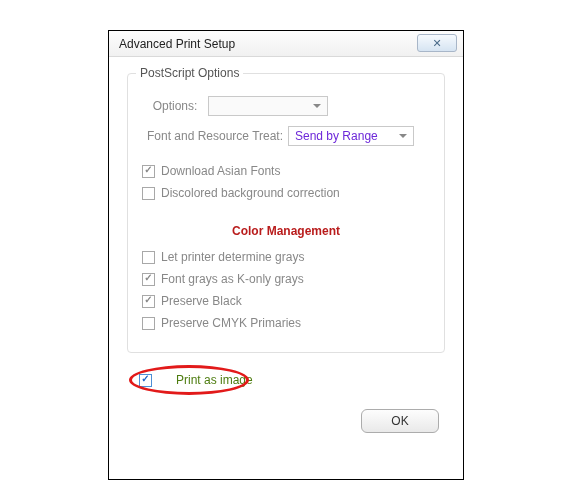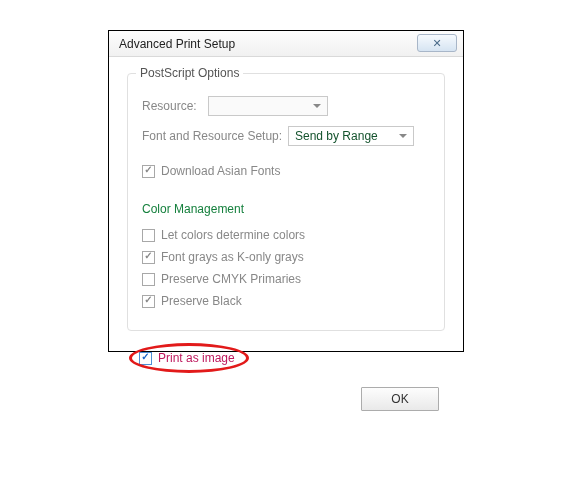--- a/index.html
+++ b/index.html
@@ -12,23 +12,24 @@
     font-size: 12px;
     background: #fff;
     color: #333;
     position: relative;
   }
   .frame {
     position: absolute;
     left: 108px;
     top: 30px;
     width: 356px;
-    height: 322px;
+    height: 450px;
     border: 1px solid #000;
     background: #fff;
+    text-align: center;
   }
   .titlebar {
     height: 26px;
     border-bottom: 1px solid #d9d9d9;
     background: linear-gradient(#fdfdfd, #f1f1f1);
     display: flex;
     align-items: center;
     padding: 0 6px 0 10px;
     position: relative;
   }
@@ -81,21 +82,21 @@
     font-size: 12px;
   }
   .dropdown {
     display: inline-flex;
     align-items: center;
     justify-content: space-between;
     border: 1px solid #c9c9c9;
     background: #fff;
     height: 20px;
     padding: 0 6px;
-    color: #14532d;
+    color: #6d28d9;
     font-size: 12px;
   }
   .dropdown.disabled { color: #aaa; background: #fafafa; }
   .dd-arrow {
     width: 0; height: 0;
     border-left: 4px solid transparent;
     border-right: 4px solid transparent;
     border-top: 4px solid #888;
     margin-left: 6px;
   }
@@ -120,30 +121,32 @@
   .chk.checked::before {
     content: "✓";
     color: #888;
     font-weight: bold;
     position: relative;
     top: -1px;
   }
   .chk.checked.blue::before { color: #1a63c7; }
   .chk.checked.blue { border-color: #4d8fd6; }
   .subhead {
-    color: #15803d;
+    color: #b91c1c;
     margin: 2px 0 12px 0;
     font-size: 12px;
+    font-weight: bold;
   }
   .bottom-check {
     display: flex;
     align-items: center;
     margin: 2px 0 0 12px;
-    color: #be185d;
-    position: relative;
+    color: #4d7c0f;
+    position: relative;
+    gap: 18px;
   }
   .highlight-ellipse {
     position: absolute;
     left: -10px;
     top: -8px;
     width: 120px;
     height: 30px;
     border: 3px solid #e21a1a;
     border-radius: 50%;
     pointer-events: none;
@@ -152,21 +155,21 @@
     display: flex;
     justify-content: flex-end;
     gap: 12px;
     margin-top: 22px;
     padding-right: 6px;
   }
   .btn {
     min-width: 78px;
     height: 24px;
     border: 1px solid #acacac;
-    border-radius: 1px;
+    border-radius: 6px;
     background: linear-gradient(#fdfdfd, #e9e9e9);
     color: #333;
     font-size: 12px;
     display: flex;
     align-items: center;
     justify-content: center;
   }
 </style>
 </head>
 <body>
@@ -178,65 +181,69 @@
       <span>✕</span>
     </div>
   </div>
 
   <div class="content">
 
     <div class="group">
       <div class="group-title">PostScript Options</div>
 
       <div class="row">
-        <span class="lbl" style="width:66px">Resource:</span>
+        <span class="lbl" style="width:66px">Options:</span>
         <div class="dropdown disabled" style="width:120px">
           <span></span>
           <span class="dd-arrow"></span>
         </div>
       </div>
 
       <div class="row">
-        <span class="lbl" style="width:146px">Font and Resource Setup:</span>
+        <span class="lbl" style="width:146px">Font and Resource Treat:</span>
         <div class="dropdown" style="width:126px">
           <span>Send by Range</span>
           <span class="dd-arrow"></span>
         </div>
       </div>
 
       <div style="height:8px"></div>
 
       <div class="chk-row">
         <div class="chk checked"></div>
         <span>Download Asian Fonts</span>
       </div>
 
+      <div class="chk-row">
+        <div class="chk"></div>
+        <span>Discolored background correction</span>
+      </div>
 
       <div style="height:14px"></div>
 
       <div class="subhead">Color Management</div>
 
       <div class="chk-row">
         <div class="chk"></div>
-        <span>Let colors determine colors</span>
+        <span>Let printer determine grays</span>
       </div>
 
       <div class="chk-row">
         <div class="chk checked"></div>
         <span>Font grays as K-only grays</span>
       </div>
 
       <div class="chk-row">
+        <div class="chk checked"></div>
+        <span>Preserve Black</span>
+      </div>
+
+      <div class="chk-row">
         <div class="chk"></div>
         <span>Preserve CMYK Primaries</span>
-      </div>
-
-      <div class="chk-row">
-        <div class="chk checked"></div>
-        <span>Preserve Black</span>
       </div>
     </div>
 
     <div class="bottom-check">
       <div class="highlight-ellipse"></div>
       <div class="chk checked blue"></div>
       <span>Print as image</span>
     </div>
 
     <div class="button-row">

